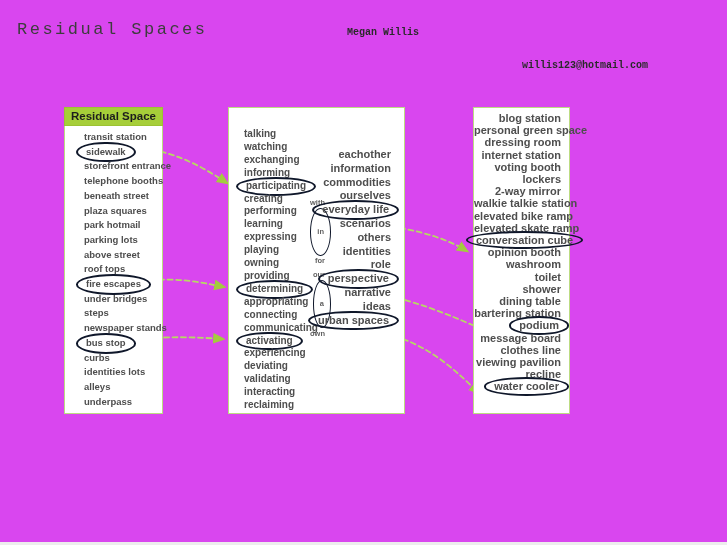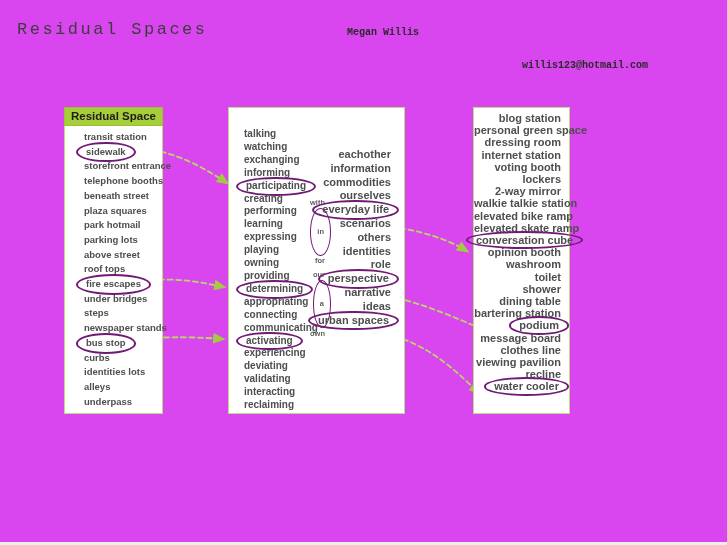--- a/index.html
+++ b/index.html
@@ -31,21 +31,21 @@
   }
   .list { color:#4e4e4e; white-space:nowrap;font-weight:bold; }
   #list-residual     { padding:5px 0 0 19px; font-size:9.5px; line-height:14.7px; }
   #list-verbs        { position:absolute; left:15px; top:20px; font-size:10px;  line-height:12.9px; }
   #list-objects      { position:absolute; right:13px; top:40px; text-align:right; font-size:11px; line-height:13.8px; }
   #list-connectors   { position:absolute; left:66px; top:88px; width:30px; text-align:right;
                        font-size:7.5px; line-height:13.7px; color:#5f5f5f; }
   #list-intervention { padding:4px 8px 0 0; text-align:right; font-size:11px; line-height:12.2px; }
 
   .oval {
-    display:inline-block; border:2px solid #701a75; border-radius:50%;
+    display:inline-block; border:2px solid #0f172a; border-radius:50%;
     padding:1px 8px; margin:-3px -8px;
   }
   .oval-sm {
     border-width:1.5px; padding:16px 6px; margin:-1.5px -6px;
   }
   #arrows { position:absolute; left:0; top:0; pointer-events:none; }
   .arrow {
     fill:none; stroke:#b7d765; stroke-width:1.8;
     stroke-dasharray:5 3.5; stroke-linecap:round;
   }

